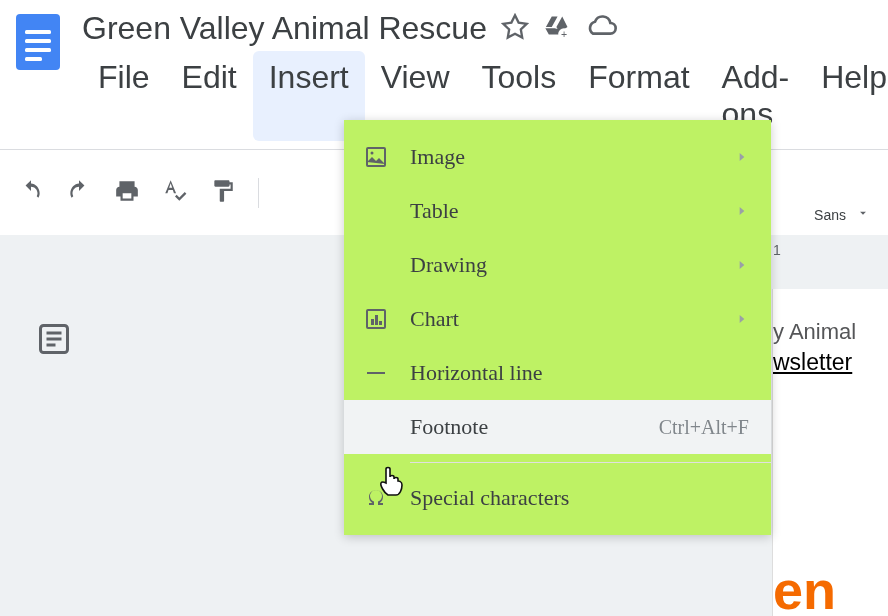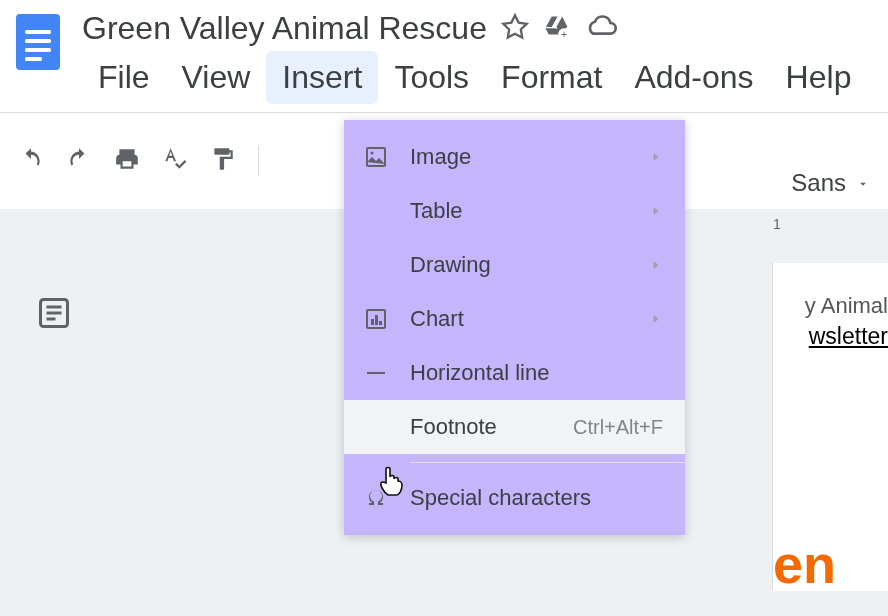--- a/index.html
+++ b/index.html
@@ -58,21 +58,21 @@
       align-items: center;
       gap: 22px;
       padding: 12px 18px;
     }
     .tool-icon { color: #5f6368; cursor: pointer; }
     .divider { width: 1px; height: 30px; background: #dadce0; }
     .font-select {
       display: flex;
       align-items: center;
       gap: 10px;
-      font-size: 24px;
+      font-size: 14px;
       color: #3c4043;
       margin-top: 44px;
     }
     .ruler-area {
       background: #eef1f3;
       height: 30px;
       border-top: 1px solid #eef1f3;
       position: relative;
     }
     .ruler {
@@ -96,42 +96,42 @@
     }
     .doc-page-right {
       position: absolute;
       left: 773px;
       top: 24px;
       right: 0;
       background: #fff;
       height: 328px;
       box-shadow: -1px 0 0 #ddd;
       padding-top: 30px;
-      text-align: right;
     }
     .doc-text1 { font-size: 22px; color: #555658; margin-bottom: 4px; }
     .doc-text2 { font-size: 23px; color: #000000; text-decoration: underline; }
     .orange-text {
       position: absolute;
       left: 0;
       bottom: 0;
       font-size: 54px;
       font-weight: 700;
       color: #f56a00;
       line-height: 1;
     }
     .dropdown {
       position: absolute;
       left: 344px;
       top: 120px;
-      width: 341px;
-      background: #c4b5fd;
+      width: 427px;
+      background: #bef264;
       box-shadow: 0 2px 10px rgba(0,0,0,0.2);
       z-index: 100;
       padding: 10px 0;
+      font-family: Liberation Serif, serif;
     }
     .dropdown-item {
       display: flex;
       align-items: center;
       padding: 14px 22px 14px 20px;
       font-size: 22px;
       color: #3c4043;
       cursor: pointer;
     }
     .dropdown-item.hover { background: #f1f3f4; }
@@ -186,22 +186,23 @@
           </svg>
       </span>
       <span class="title-icon">
         <svg width="32" height="28" viewBox="0 0 24 20" fill="none" stroke="#5f6368" stroke-width="2">
             <path d="M19 15a4 4 0 0 0 0-8 6 6 0 0 0-11.5-1A5 5 0 0 0 6 15h13z"></path>
           </svg>
       </span>
     </div>
     <div class="menu-bar">
       <div class="menu-item">File</div>
+      <div class="menu-item">Edit</div>
+      <div class="menu-item active">Insert</div>
       <div class="menu-item">View</div>
-      <div class="menu-item active">Insert</div>
       <div class="menu-item">Tools</div>
       <div class="menu-item">Format</div>
       <div class="menu-item">Add-ons</div>
       <div class="menu-item">Help</div>
     </div>
   </div>
 </div>
 
 <div class="toolbar-wrap">
   <div class="toolbar">

